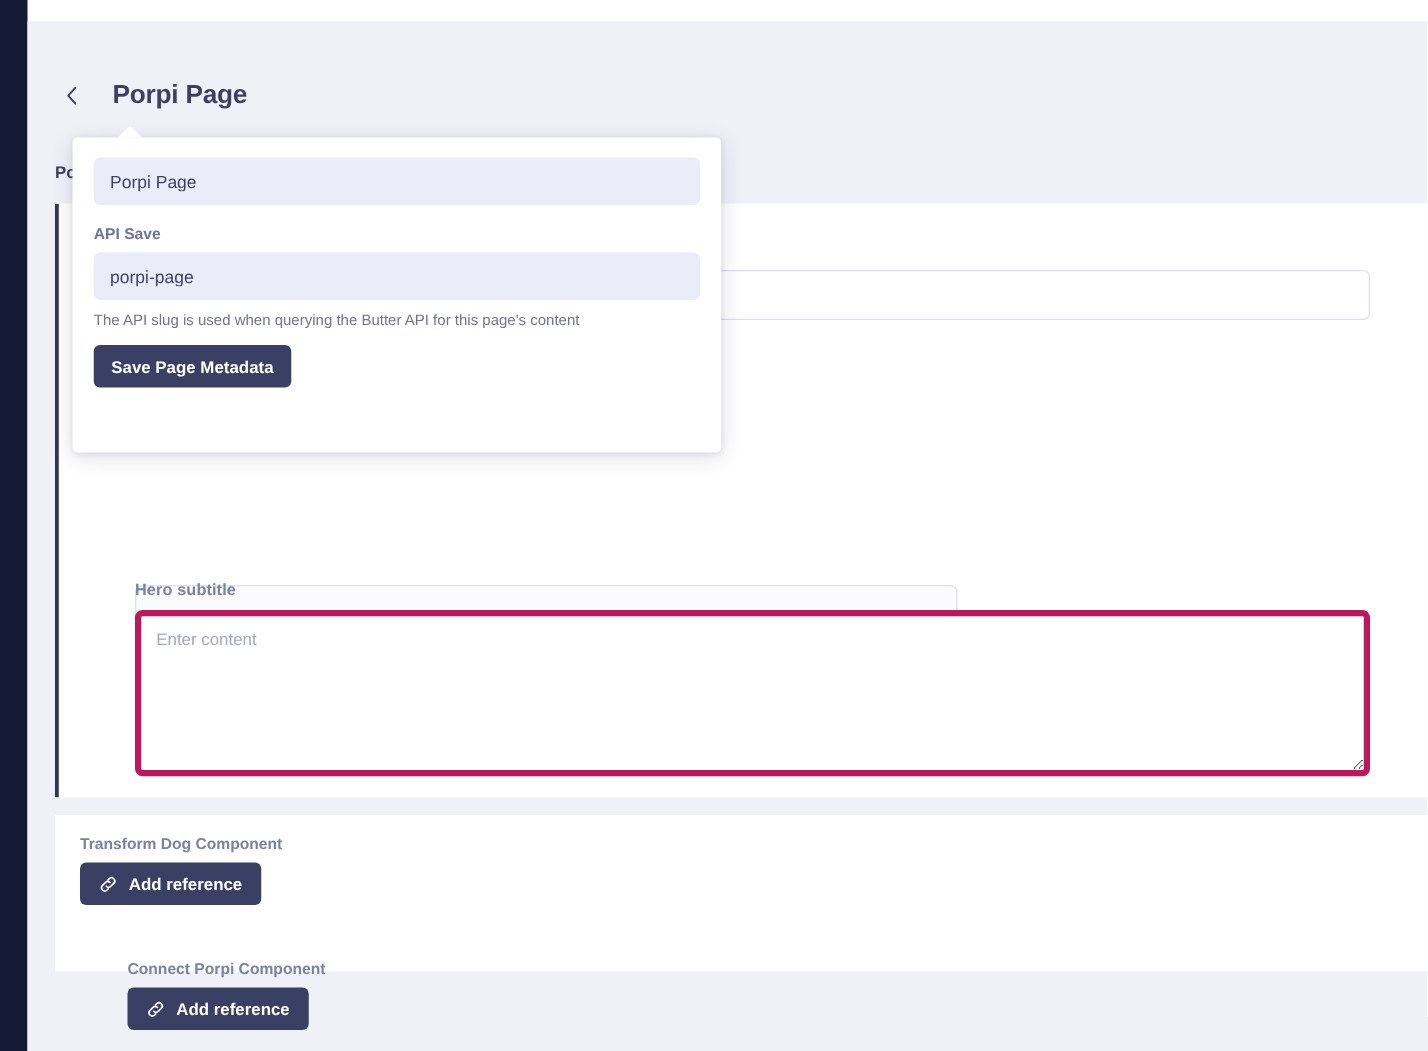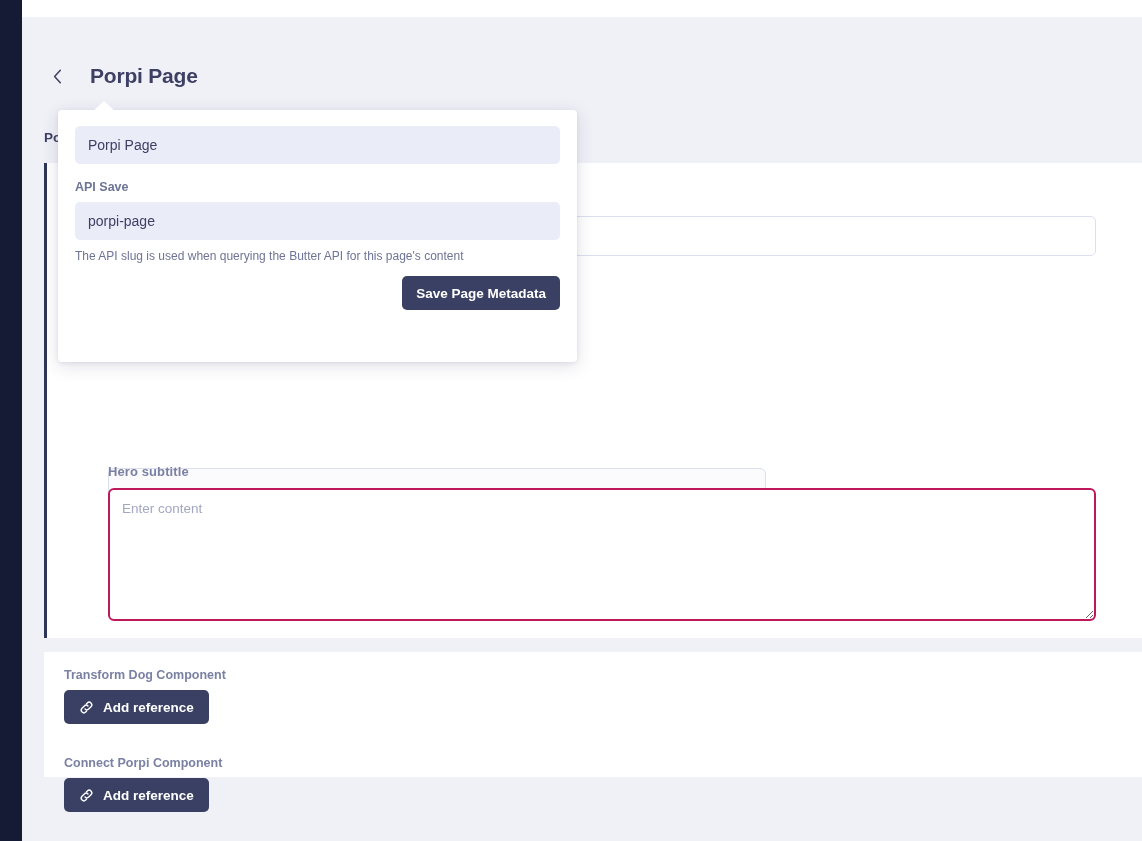--- a/index.html
+++ b/index.html
@@ -129,21 +129,21 @@
   .dropzone-text {
     font-size: 13px;
     color: #565b7e;
   }
   .dropzone-text b { color: #2f3557; font-weight: bold; }
 
   
   .area-input {
     width: 100%;
     height: 133px;
-    border: 2px solid #be185d;
+    border: 5px solid #be185d;
     border-radius: 6px;
     background: #ffffff;
     font-family: "Liberation Sans", sans-serif;
     font-size: 13.5px;
     color: #3d3f63;
     padding: 11px 12px;
     outline: none;
     resize: vertical;
   }
   .area-input::placeholder { color: #a2a7c2; }
@@ -221,21 +221,21 @@
   }
   .pop-input.caret { caret-color: #3d3f63; }
   .pop-help {
     font-size: 12px;
     color: #6e7496;
     margin-top: -7px;
     margin-bottom: 13px;
   }
   .pop-actions {
     display: flex;
-    justify-content: flex-end;
+    justify-content: flex-start;
     padding-right: 0px;
   }
   .btn-save {
     background: #3a4063;
     color: #ffffff;
     border: none;
     border-radius: 5px;
     height: 34px;
     padding: 0 14px;
     font-family: "Liberation Sans", sans-serif;
@@ -306,21 +306,21 @@
         <span>
           <svg width="15" height="15" viewBox="0 0 16 16" fill="none">
             <path d="M6.4 9.6 C7.5 10.7 9.2 10.7 10.3 9.6 L12.8 7.1 C13.9 6.0 13.9 4.3 12.8 3.2 C11.7 2.1 10.0 2.1 8.9 3.2 L7.9 4.2" stroke="#ffffff" stroke-width="1.45" stroke-linecap="round"></path>
             <path d="M9.6 6.4 C8.5 5.3 6.8 5.3 5.7 6.4 L3.2 8.9 C2.1 10.0 2.1 11.7 3.2 12.8 C4.3 13.9 6.0 13.9 7.1 12.8 L8.1 11.8" stroke="#ffffff" stroke-width="1.45" stroke-linecap="round"></path>
           </svg>
         </span>
         <span>Add reference</span>
       </button>
     </div>
 
-    <div class="ref-group" style="top:104px;">
+    <div class="ref-group" style="top:116px;margin-left:38px;">
       <div class="ref-label">Connect Porpi Component</div>
       <button class="btn-dark">
         <span>
           <svg width="15" height="15" viewBox="0 0 16 16" fill="none">
             <path d="M6.4 9.6 C7.5 10.7 9.2 10.7 10.3 9.6 L12.8 7.1 C13.9 6.0 13.9 4.3 12.8 3.2 C11.7 2.1 10.0 2.1 8.9 3.2 L7.9 4.2" stroke="#ffffff" stroke-width="1.45" stroke-linecap="round"></path>
             <path d="M9.6 6.4 C8.5 5.3 6.8 5.3 5.7 6.4 L3.2 8.9 C2.1 10.0 2.1 11.7 3.2 12.8 C4.3 13.9 6.0 13.9 7.1 12.8 L8.1 11.8" stroke="#ffffff" stroke-width="1.45" stroke-linecap="round"></path>
           </svg>
         </span>
         <span>Add reference</span>
       </button>

